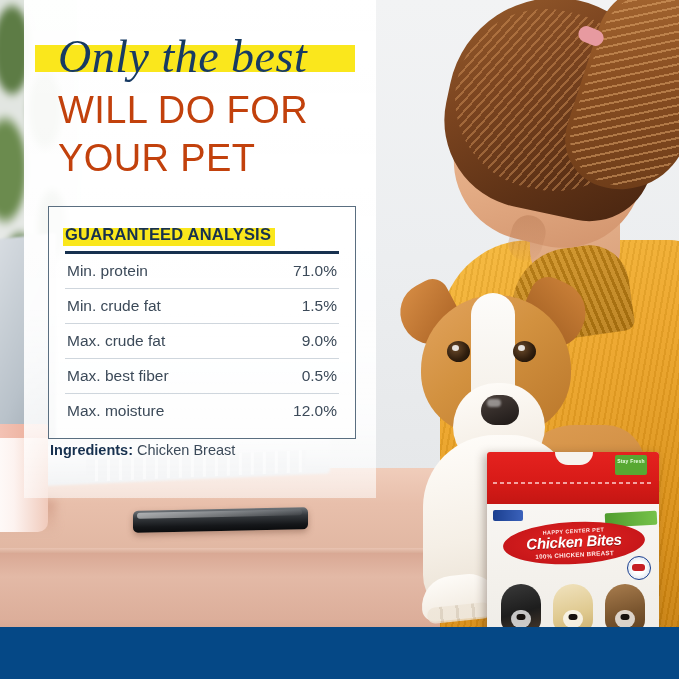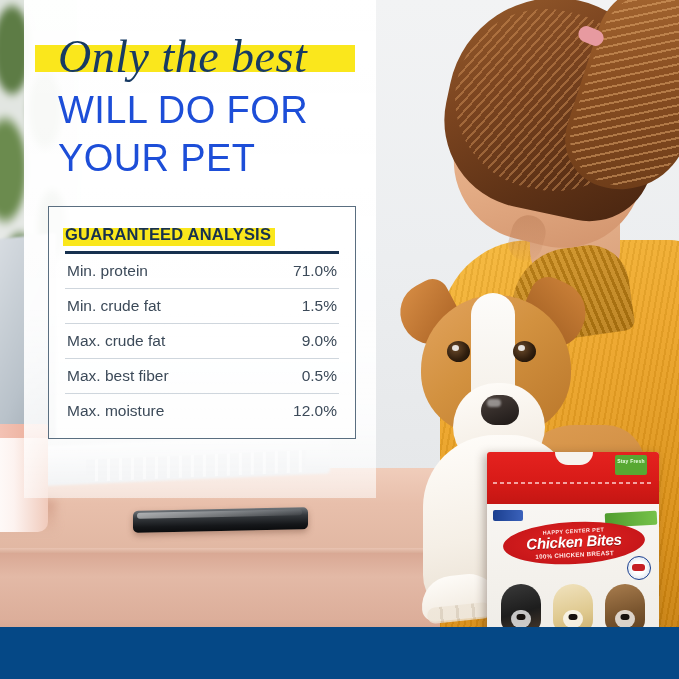--- a/index.html
+++ b/index.html
@@ -269,21 +269,21 @@
     font-size:46px;
     line-height:58px;
     color:#173a63;
     letter-spacing:.5px;
     margin-left:34px;
   }
   .hl-line{
     font-family:"Liberation Sans",sans-serif;
     font-size:38px;
     line-height:48px;
-    color:#1d4ed8;
+    color:#c2410c;
     letter-spacing:.4px;
     margin-left:34px;
     font-weight:400;
   }
 
   
   .card{
     position:absolute;left:48px;top:206px;width:308px;
     border:1px solid #5a6e80;
     background:rgba(255,255,255,.55);
@@ -559,20 +559,24 @@
         <span class="lbl">Max. best fiber</span>
         <span class="val">0.5%</span>
       </div>
       <div class="row">
         <span class="lbl">Max. moisture</span>
         <span class="val">12.0%</span>
       </div>
     </div>
   </div>
 
+  <div class="ingredients">
+    <b>Ingredients:</b>
+    <span>Chicken Breast</span>
+  </div>
 
   <div class="bag">
     <div class="bag-body"></div>
     <div class="bag-top"></div>
     <div class="bag-notch"></div>
     <div class="bag-tear"></div>
     <div class="bag-greenbadge">
       <span>Stay Fresh</span>
     </div>
     <div class="bag-bluetag"></div>

